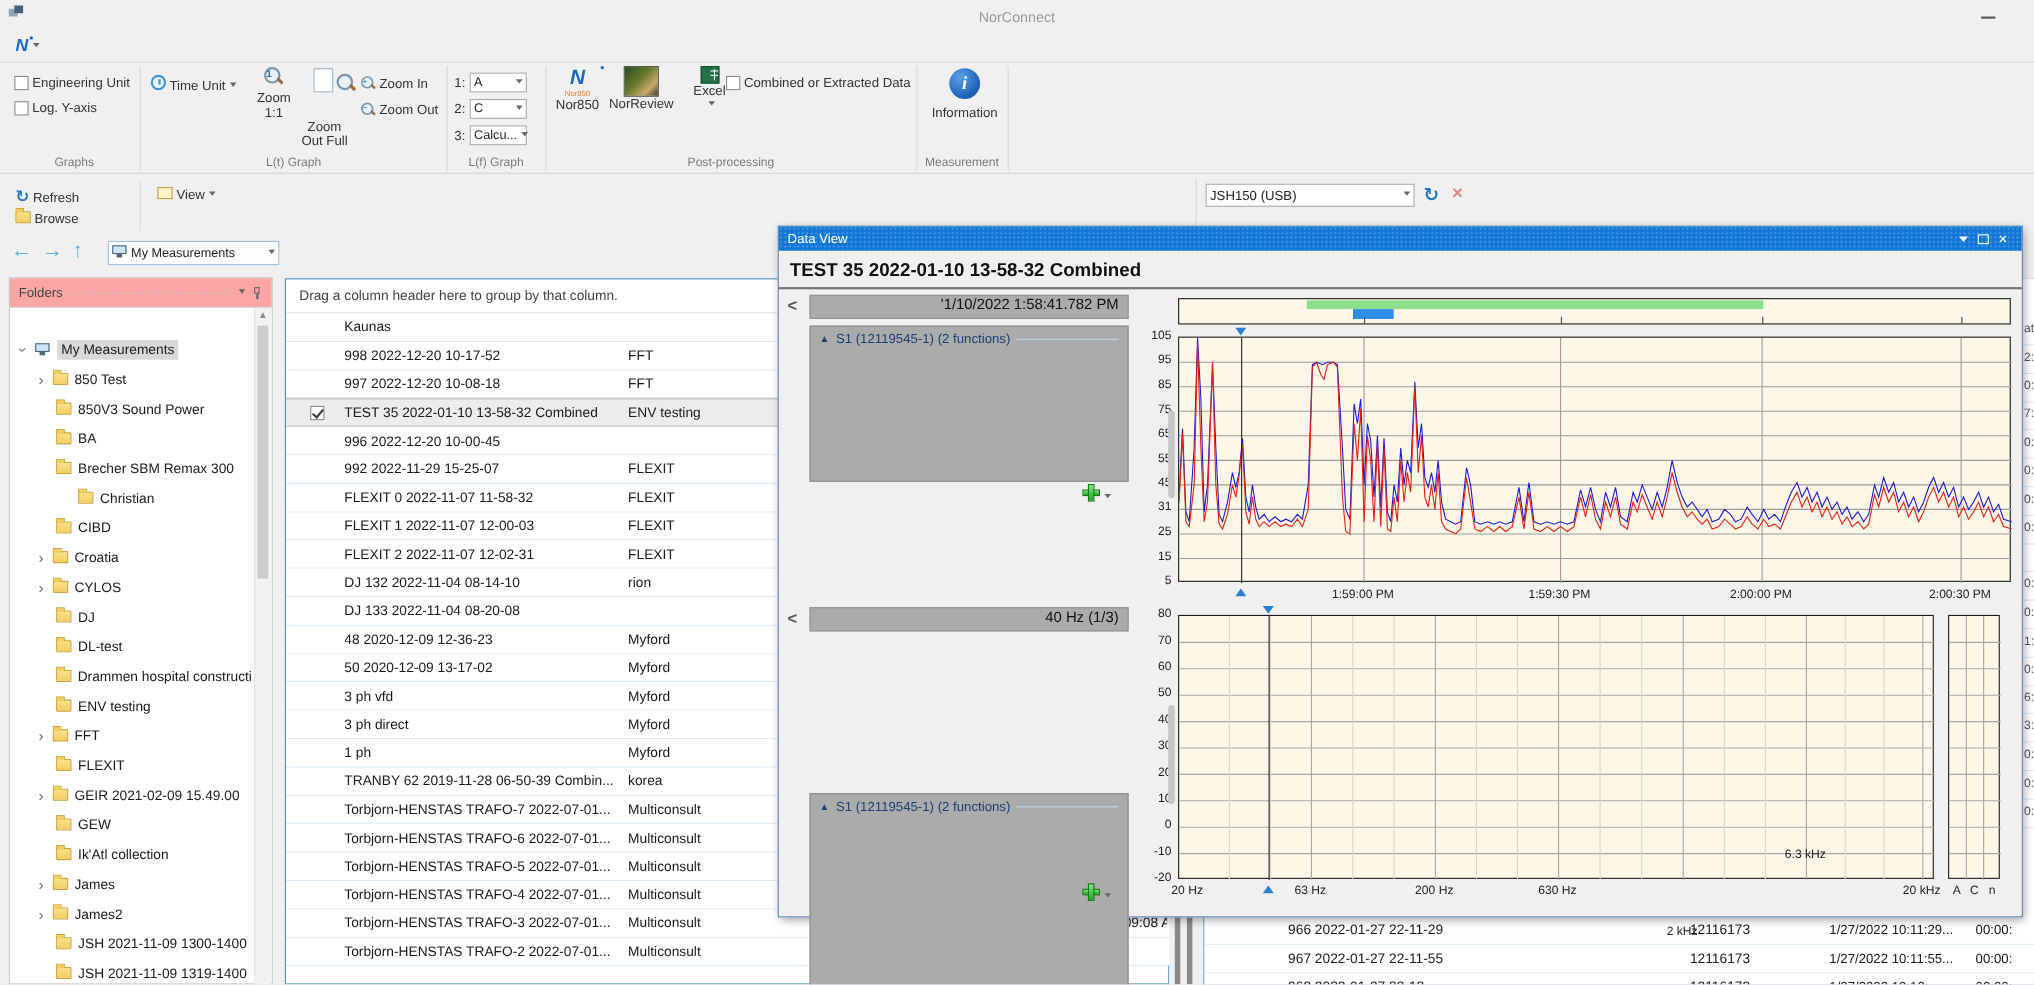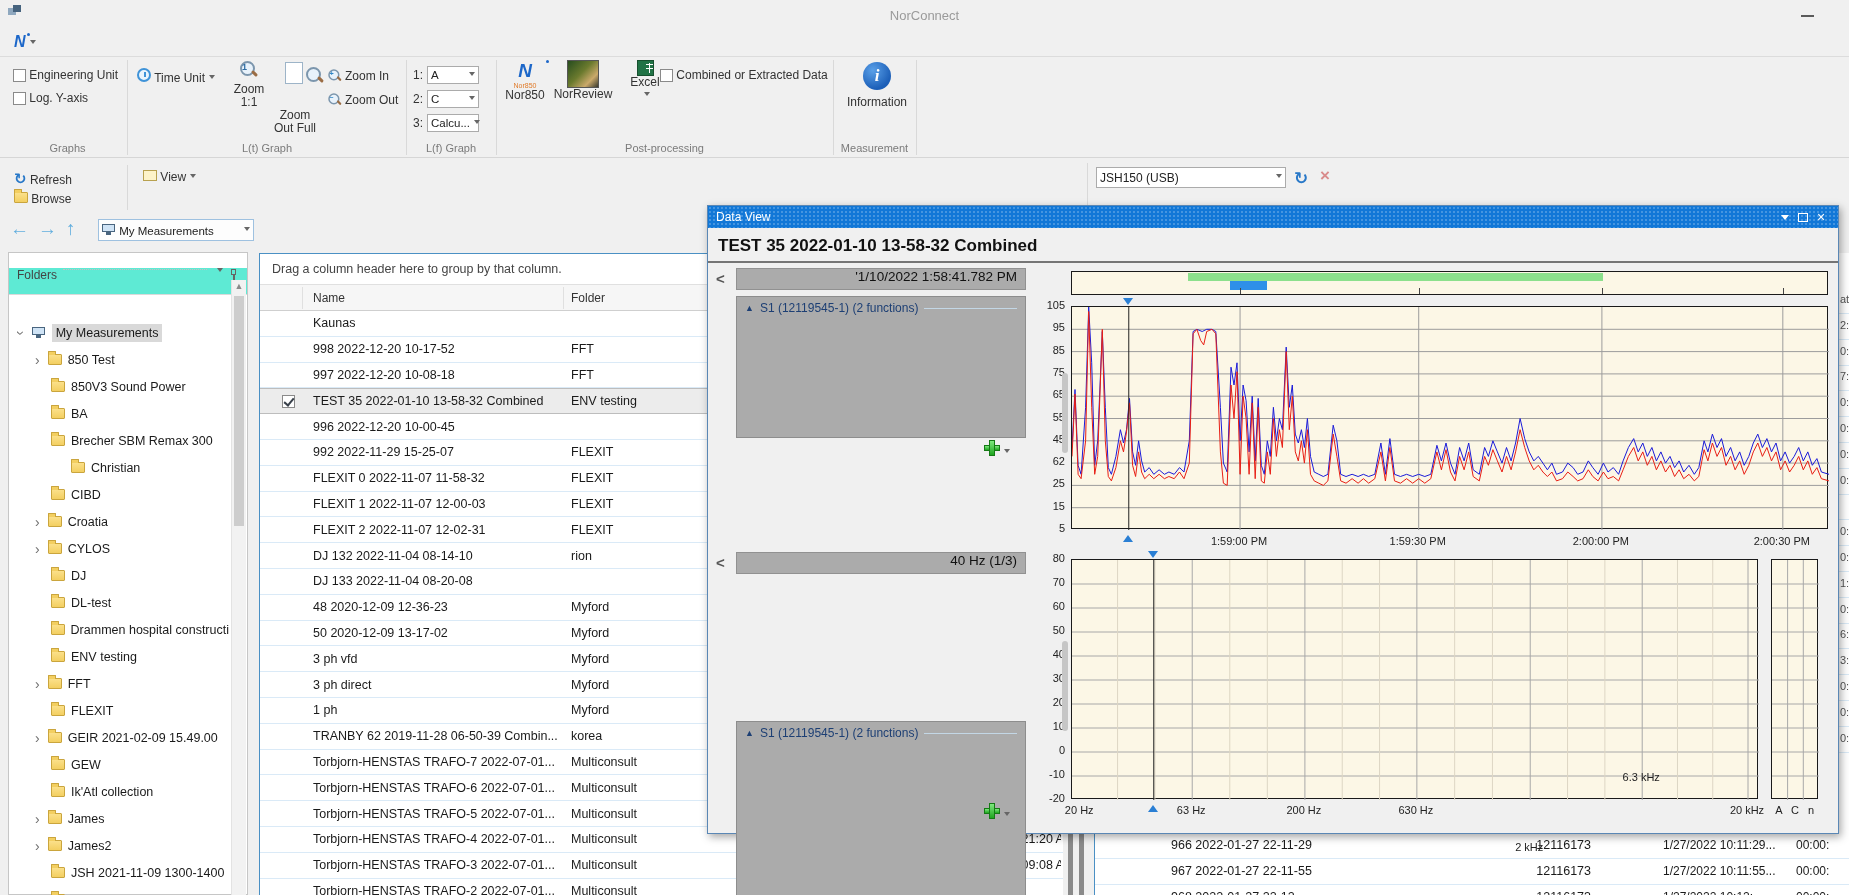--- a/index.html
+++ b/index.html
@@ -211,21 +211,21 @@
 
   <div class="abs navarrow" style="left:10px;top:218px;">←</div>
   <div class="abs navarrow" style="left:38px;top:218px;">→</div>
   <div class="abs navarrow" style="left:66px;top:218px;">↑</div>
   <div class="abs combo" style="left:98px;top:219px;width:156px;height:22px;background:#fdfdfd;border-color:#9ec1e0;">
     <span><span class="computer-ico"></span> <span>My Measurements</span></span>
     <span class="tri-down small"></span>
   </div>
 
   <div class="abs" style="left:8px;top:252px;width:240px;height:643px;background:#fff;border:1px solid #c6c6c6;box-sizing:border-box;">
-    <div style="height:27px;background:#5eead4;border-bottom:1px solid #dadada;display:flex;align-items:flex-start;padding:0 8px;gap:6px;box-sizing:border-box;margin-top:15px;">
+    <div style="height:27px;background:#fca5a5;border-bottom:1px solid #dadada;display:flex;align-items:center;padding:0 8px;gap:6px;box-sizing:border-box;">
       <span style="color:#444;">Folders</span>
       <span style="flex:1;border-bottom:1px dotted #c2c2c2;height:1px;"></span>
       <span class="tri-down small"></span>
       <span class="pin-ico"></span>
     </div>
     <div id="tree" style="position:relative;width:100%;height:616px;overflow:hidden;">
         <div class="treeitem" style="left: 0px; top: 24px; width: 220px;">
           <span class="expander open" style="margin-left: 10px;">›</span>
           <span class="computer-ico" style="margin: 0px 6px 0px 8px;"></span>
           <span style="background: rgb(217, 217, 217); padding: 2px 4px;">My Measurements</span>
@@ -338,30 +338,20 @@
       </div>
     <div class="abs scrolltrack" style="left:222px;top:27px;width:14px;height:616px;">
       <div style="text-align:center;color:#8a8a8a;font-size:9px;line-height:12px;">▲</div>
       <div class="scrollthumb" style="position:absolute;left:2px;top:16px;width:10px;height:230px;"></div>
     </div>
   </div>
 
   <div class="abs pane-border" style="left:259px;top:253px;width:804px;height:642px;">
     <div style="height:30px;display:flex;align-items:center;padding-left:12px;color:#444;font-size:12.5px;border-bottom:1px solid #e0e0e0;">
       <span>Drag a column header here to group by that column.</span>
-    </div>
-    <div class="hdrrow" style="position:relative;height:26px;">
-      <div class="cell" style="left:51px;width:250px;padding-left:2px;">
-          <span>Name</span>
-        </div>
-      <div class="cell" style="left:311px;width:200px;">
-          <span>Folder</span>
-        </div>
-      <div class="abs colsep" style="left:42px;top:2px;height:22px;"></div>
-      <div class="abs colsep" style="left:303px;top:2px;height:22px;"></div>
     </div>
     <div id="filerows" style="position:relative;">
         <div class="listrow" style="position: absolute; left: 0px; top: 0px; width: 804px; height: 25.8px;">
           <div class="cell" style="left: 53px; width: 250px;">Kaunas</div>
           <div class="cell" style="left: 311px; width: 190px;"></div>
         </div>
         <div class="listrow" style="position: absolute; left: 0px; top: 25.8px; width: 804px; height: 25.8px;">
           <div class="cell" style="left: 53px; width: 250px;">998 2022-12-20 10-17-52</div>
           <div class="cell" style="left: 311px; width: 190px;">FFT</div>
         </div>
@@ -599,21 +589,21 @@
             <line x1="56.775" y1="0" x2="56.775" y2="223" stroke="#222" stroke-width="1"></line>
           </svg>
         </div>
         <div class="axis-label" style="left: 323px; top: 93px; width: 34px; text-align: right;">105</div>
         <div class="axis-label" style="left: 323px; top: 115.3px; width: 34px; text-align: right;">95</div>
         <div class="axis-label" style="left: 323px; top: 137.6px; width: 34px; text-align: right;">85</div>
         <div class="axis-label" style="left: 323px; top: 159.9px; width: 34px; text-align: right;">75</div>
         <div class="axis-label" style="left: 323px; top: 182.2px; width: 34px; text-align: right;">65</div>
         <div class="axis-label" style="left: 323px; top: 204.5px; width: 34px; text-align: right;">55</div>
         <div class="axis-label" style="left: 323px; top: 226.8px; width: 34px; text-align: right;">45</div>
-        <div class="axis-label" style="left: 323px; top: 249.1px; width: 34px; text-align: right;">62</div>
+        <div class="axis-label" style="left: 323px; top: 249.1px; width: 34px; text-align: right;">31</div>
         <div class="axis-label" style="left: 323px; top: 271.4px; width: 34px; text-align: right;">25</div>
         <div class="axis-label" style="left: 323px; top: 293.7px; width: 34px; text-align: right;">15</div>
         <div class="axis-label" style="left: 323px; top: 316px; width: 34px; text-align: right;">5</div>
         <div class="axis-label" style="left: 491.054px; top: 329px; width: 80px; text-align: center;">1:59:00 PM</div>
         <div class="axis-label" style="left: 669.706px; top: 329px; width: 80px; text-align: center;">1:59:30 PM</div>
         <div class="axis-label" style="left: 852.9px; top: 329px; width: 80px; text-align: center;">2:00:00 PM</div>
         <div class="axis-label" style="left: 1033.82px; top: 329px; width: 80px; text-align: center;">2:00:30 PM</div>
         <div class="cursor-tri-down" style="position: absolute; left: 414.775px; top: 92px;"></div>
         <div class="cursor-tri-up" style="position: absolute; left: 414.775px; top: 324px;"></div>
         <div class="minisb" style="position: absolute; left: 354px; top: 167px; width: 6px; height: 80px;"></div>

